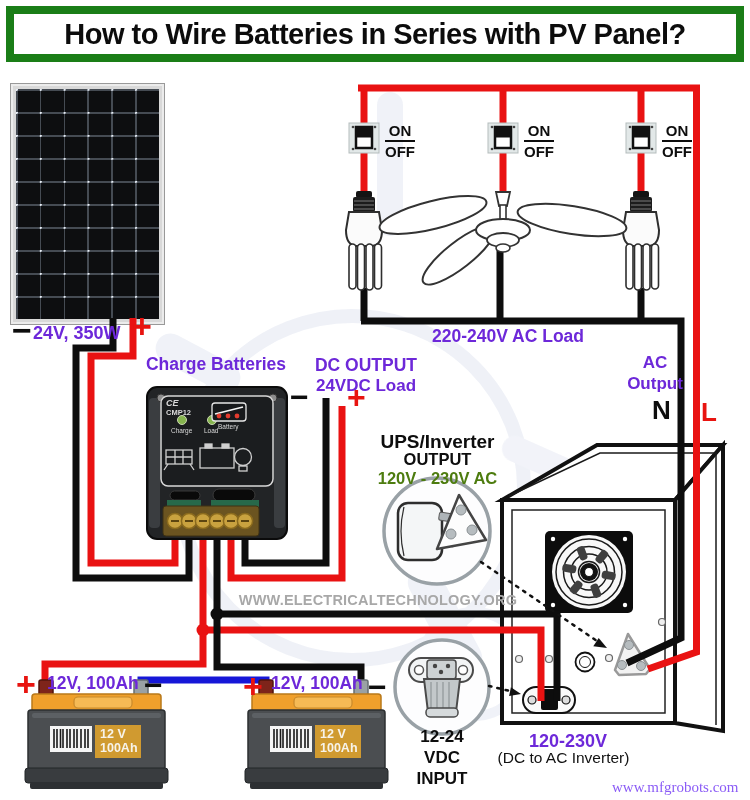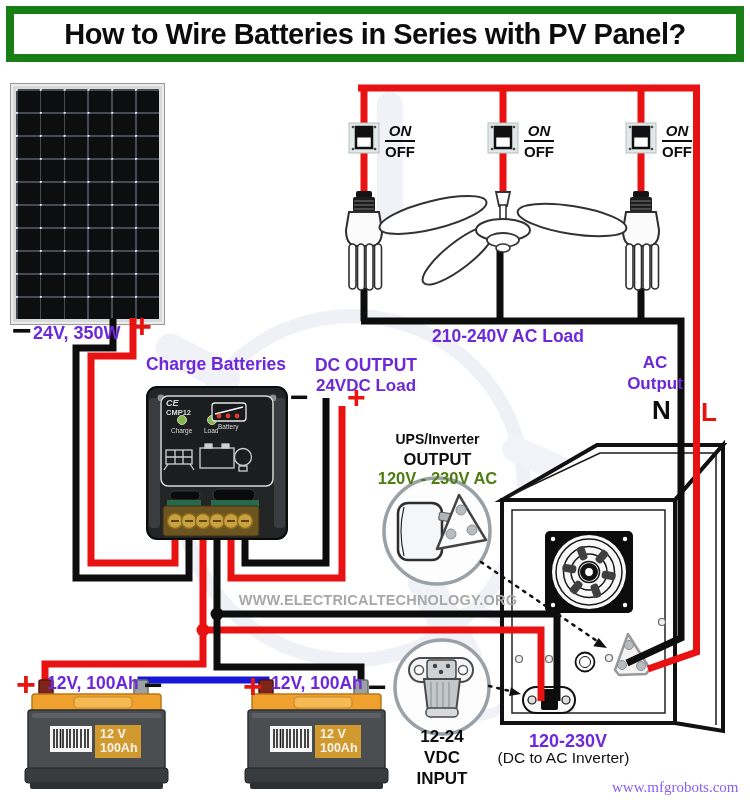--- a/index.html
+++ b/index.html
@@ -18,21 +18,21 @@
       border:1px solid #999;box-shadow:inset 0 0 0 2px #ececec;}
   .pv-cells{position:absolute;left:5px;top:5px;right:5px;bottom:5px;background-color:#0d0e10;
       background-image:
         radial-gradient(circle 2.3px at 0 0,#e8eef6 0 1.9px,rgba(0,0,0,0) 2.4px),
         repeating-linear-gradient(90deg,#454b53 0 1.6px,rgba(0,0,0,0) 1.6px 23.83px),
         repeating-linear-gradient(180deg,#454b53 0 1.6px,rgba(0,0,0,0) 1.6px 23px);
       background-size:23.83px 23px,auto,auto;}
   svg{position:absolute;left:0;top:0;}
   .labels{position:absolute;left:0;top:0;width:750px;height:800px;pointer-events:none;}
   .sw-lbl{position:absolute;top:122px;text-align:center;font-size:15px;font-weight:800;color:#0d0d0d;}
-  .sw-lbl .on{border-bottom:2.5px solid #0d0d0d;padding:0 2px 1px 2px;font-style:italic;}
+  .sw-lbl .on{border-bottom:2.5px solid #0d0d0d;padding:0 2px 1px 2px;}
   .sw-lbl .off{padding-top:1px;}
   .ctr{text-align:center;}
   .tiny{color:#d9d9d9;font-weight:700;}
   .serif{font-family:"Liberation Serif",serif;}
 </style>
 </head>
 <body>
 
 <div id="stage">
 
@@ -329,28 +329,28 @@
     </div>
     <div class="sw-lbl" style="left:524px;">
       <div class="on">ON</div>
       <div class="off">OFF</div>
     </div>
     <div class="sw-lbl" style="left:662px;">
       <div class="on">ON</div>
       <div class="off">OFF</div>
     </div>
 
-    <div class="t blue ctr" style="left:418px;top:327px;width:180px;font-size:17.5px;">210-240V AC Load</div>
+    <div class="t blue ctr" style="left:418px;top:327px;width:180px;font-size:17.5px;">220-240V AC Load</div>
 
     <div class="t blue ctr" style="left:612px;top:354px;width:86px;font-size:17px;">AC</div>
     <div class="t blue ctr" style="left:612px;top:375px;width:86px;font-size:17px;">Output</div>
     <div class="t sign" style="left:652px;top:396px;font-size:26px;">N</div>
     <div class="t sign red" style="left:701px;top:398px;font-size:26px;">L</div>
 
-    <div class="t ctr" style="left:360px;top:432px;width:155px;font-size:14px;font-weight:800;color:#0d0d0d;">UPS/Inverter</div>
+    <div class="t ctr" style="left:360px;top:432px;width:155px;font-size:19px;font-weight:800;color:#0d0d0d;">UPS/Inverter</div>
     <div class="t ctr" style="left:360px;top:451px;width:155px;font-size:16.5px;font-weight:800;color:#0d0d0d;">OUTPUT</div>
     <div class="t ctr" style="left:360px;top:470px;width:155px;font-size:16.5px;font-weight:800;color:#4d7c0f;">120V - 230V AC</div>
 
     <div class="t ctr" style="left:226px;top:593px;width:280px;font-size:14.5px;font-weight:700;color:#a8a8a8;letter-spacing:0.2px;margin-left:12px;">WWW.ELECTRICALTECHNOLOGY.ORG</div>
 
     <div class="t sign red" style="left:16px;top:666px;font-size:34px;">+</div>
     <div class="t blue" style="left:47px;top:674px;font-size:17.5px;">12V, 100Ah</div>
     <div class="t sign" style="left:144px;top:668px;font-size:32px;">−</div>
     <div class="t" style="left:100px;top:728px;font-size:12.5px;font-weight:700;color:#f7f3ea;">12 V</div>
     <div class="t" style="left:100px;top:742px;font-size:12.5px;font-weight:700;color:#f7f3ea;">100Ah</div>

